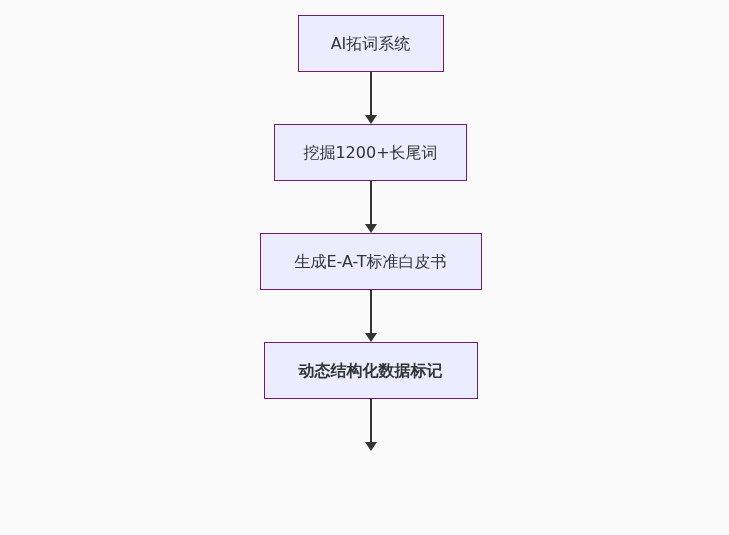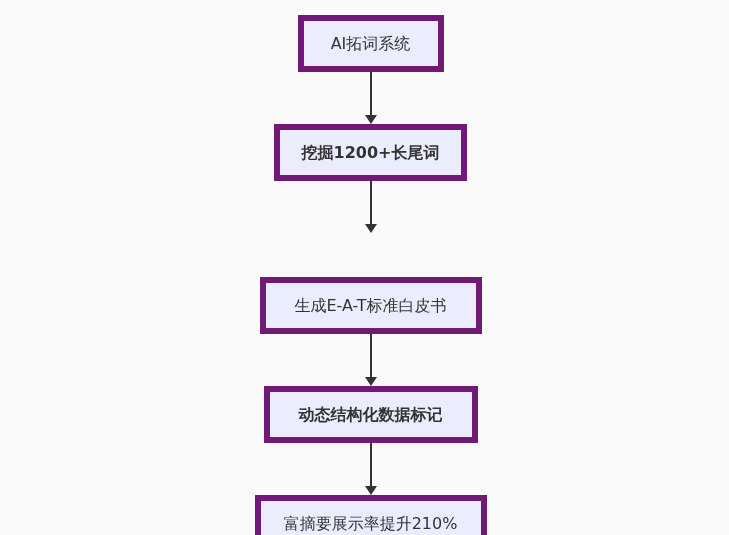--- a/index.html
+++ b/index.html
@@ -28,29 +28,29 @@
     align-items: center;
     transform: translateX(6px);
   }
   .node {
     box-sizing: border-box;
     height: 57px;
     display: flex;
     align-items: center;
     justify-content: center;
     background: #ECECFF;
-    border: 6px solid #701a75;
+    border: 1px solid #701a75;
     color: #333333;
     font-size: 16px;
     line-height: 1;
     white-space: nowrap;
   }
   .node.n0 { width: 146px; }
-  .node.n1 { width: 193px; font-weight: bold; }
-  .node.n2 { width: 222px; margin-top: 44px; }
+  .node.n1 { width: 193px; }
+  .node.n2 { width: 222px; }
   .node.n3 { width: 214px; font-weight: bold; }
   .node.n4 { width: 232px; }
   .edge {
     height: 52px;
     display: flex;
     flex-direction: column;
     align-items: center;
   }
   .edge .line {
     width: 2px;
@@ -100,18 +100,15 @@
 
     <div class="node n3">
       <span>动态结构化数据标记</span>
     </div>
 
     <div class="edge">
       <div class="line"></div>
       <div class="head"></div>
     </div>
 
-    <div class="node n4">
-      <span>富摘要展示率提升210%</span>
-    </div>
 
   </div>
 </div>
 
 </body></html>

